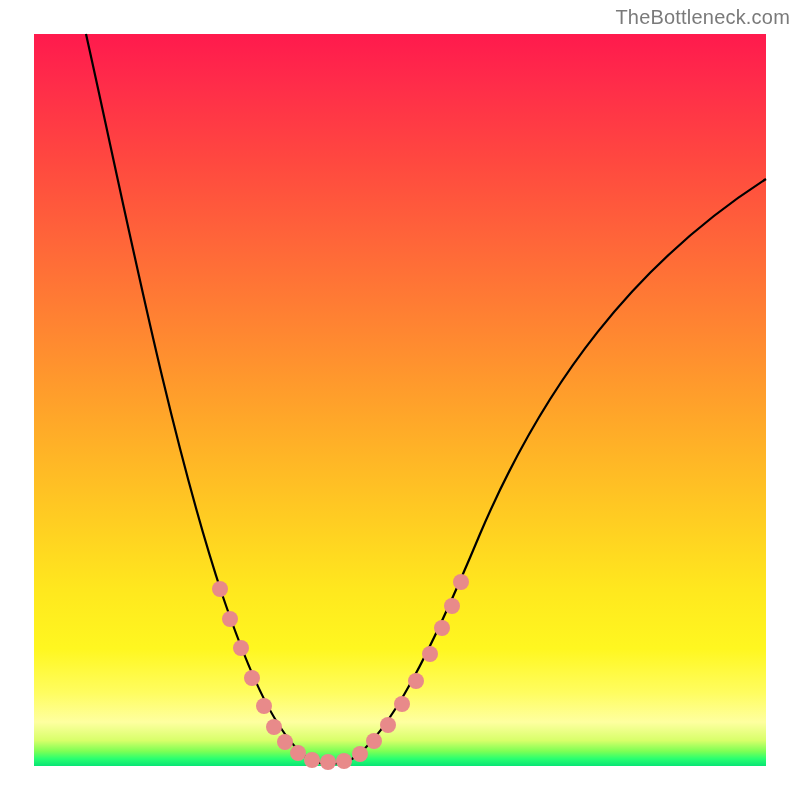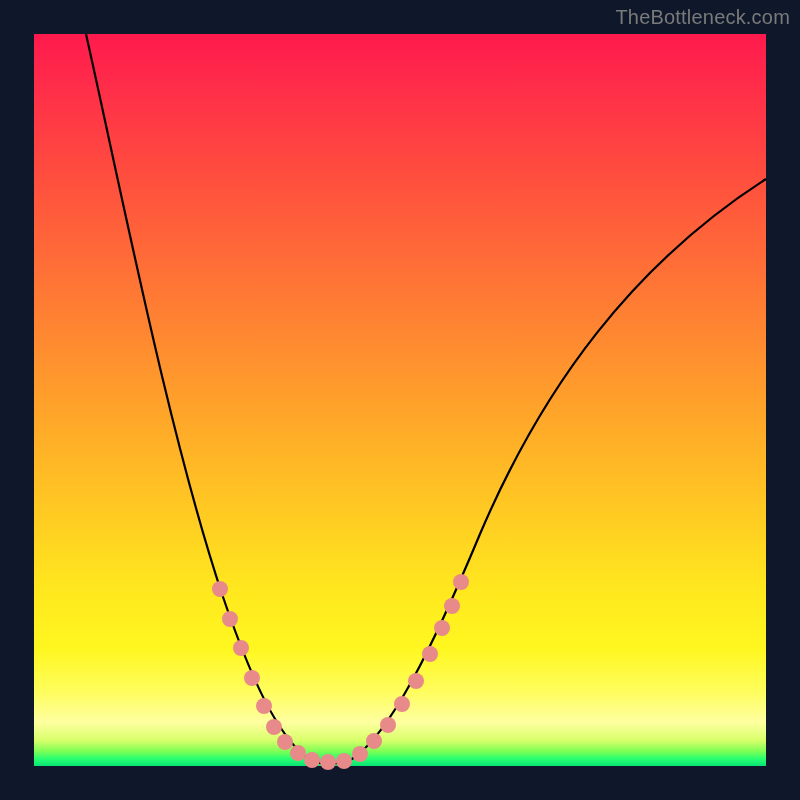--- a/index.html
+++ b/index.html
@@ -10,21 +10,21 @@
     background: #000;
     overflow: hidden;
     font-family: Arial, Helvetica, sans-serif;
   }
   .frame {
     position: absolute;
     left: 0;
     top: 0;
     width: 800px;
     height: 800px;
-    background: #0f172a;
+    background: #ffffff;
   }
   .plot-area {
     position: absolute;
     left: 34px;
     top: 34px;
     width: 732px;
     height: 732px;
     
     background: linear-gradient(
       to bottom,

